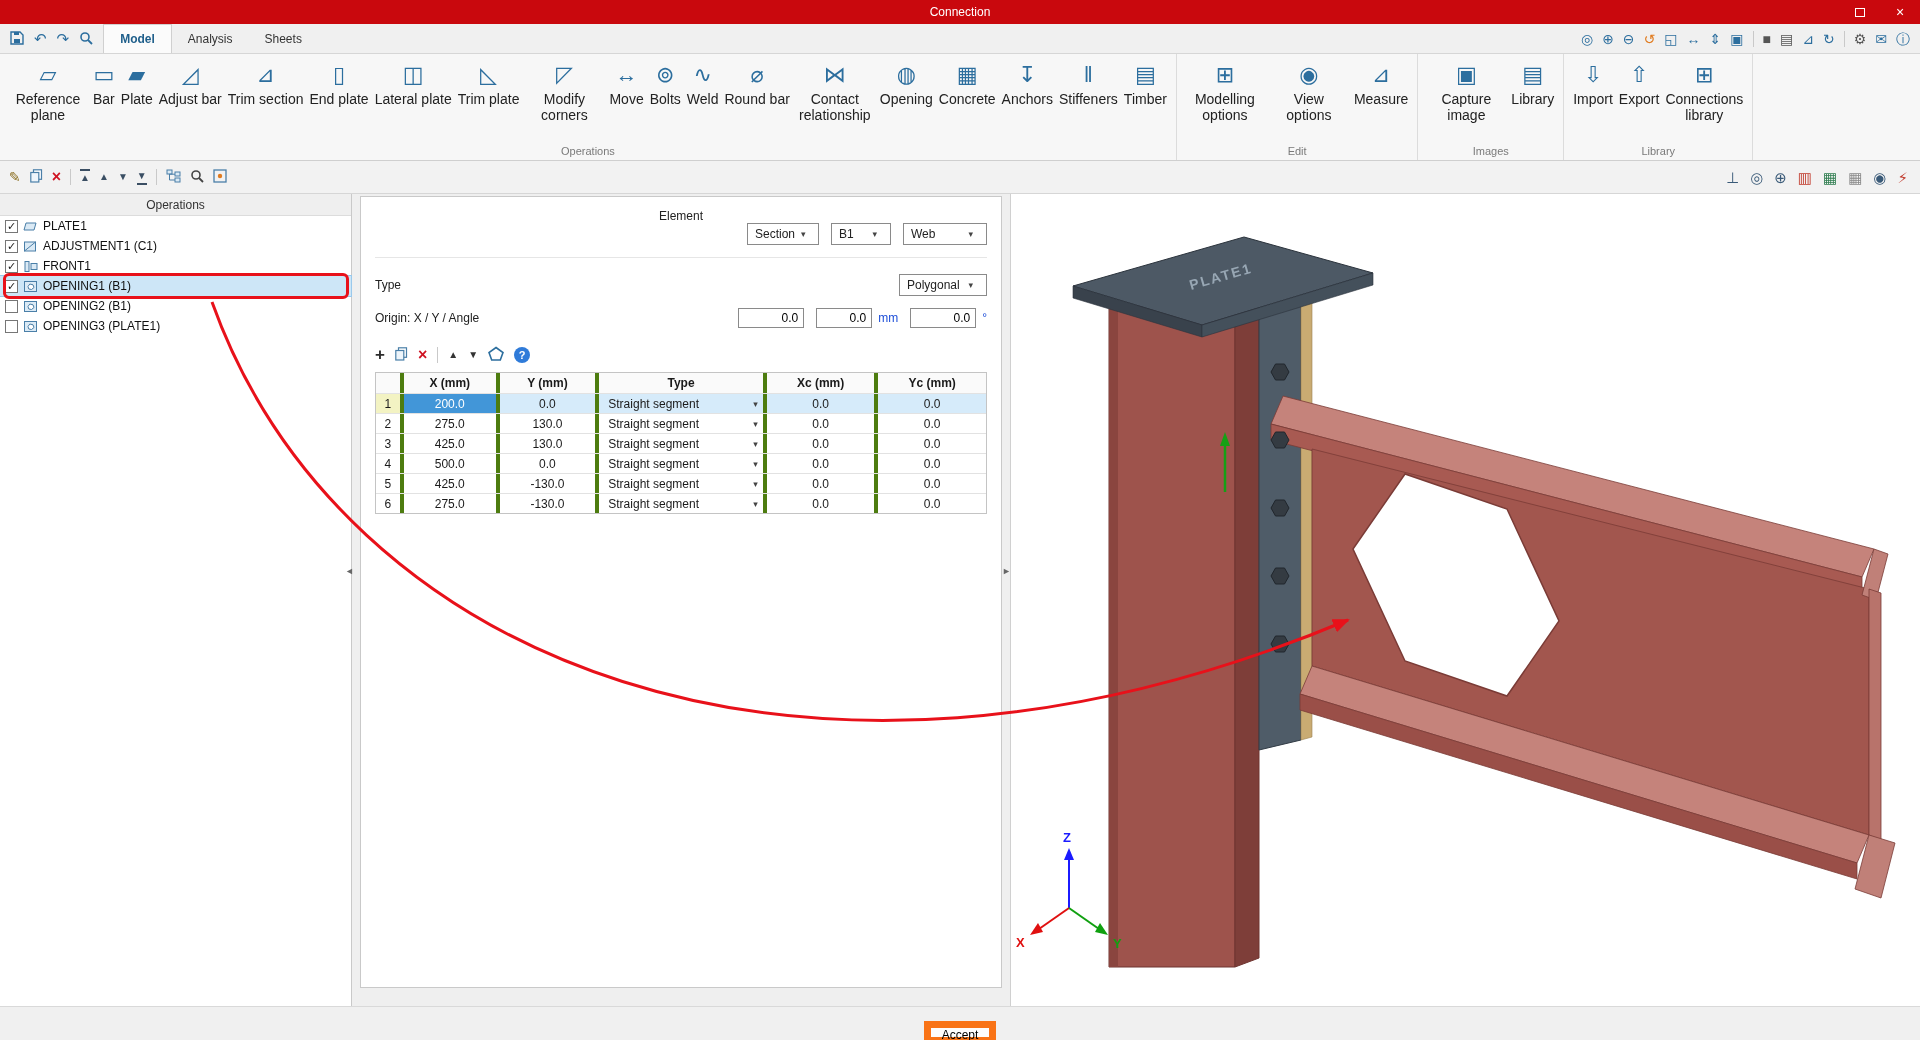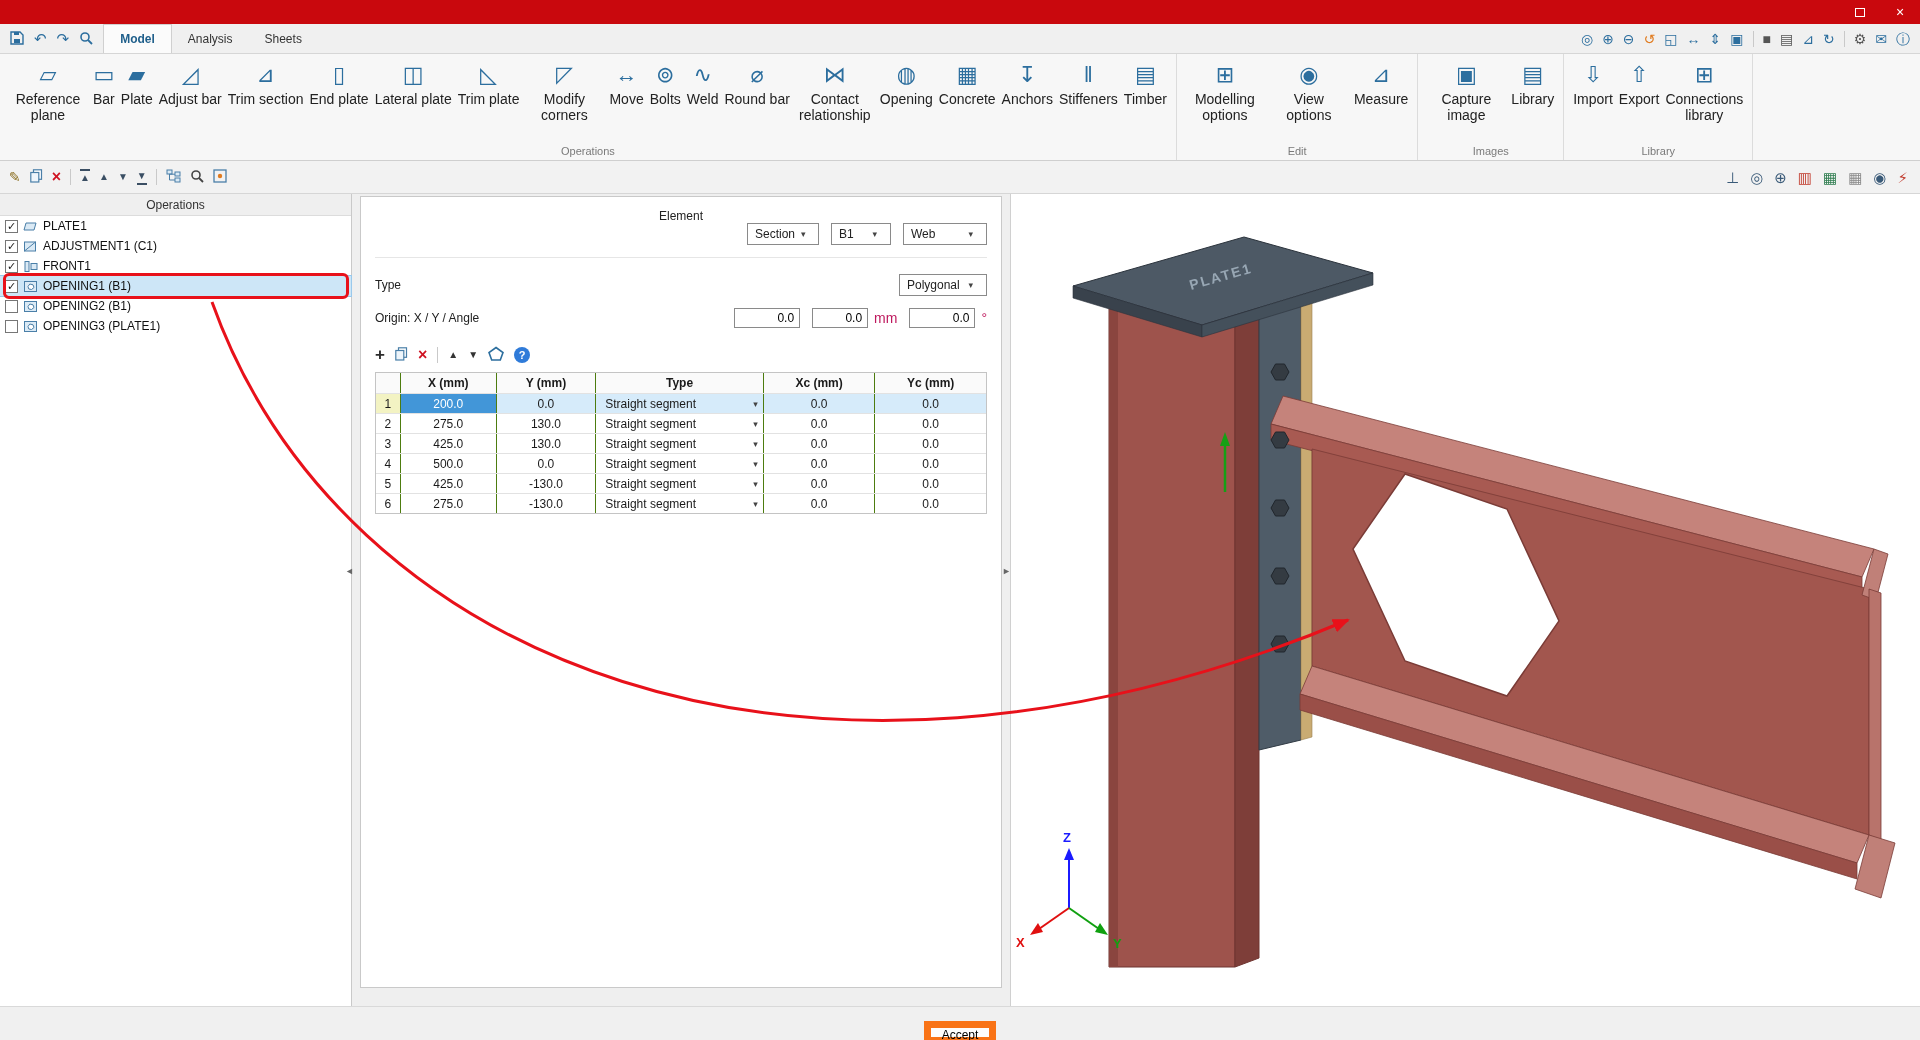--- a/index.html
+++ b/index.html
@@ -62,33 +62,33 @@
   .card{position:absolute;left:8px;top:2px;right:8px;bottom:18px;background:#fff;border:1px solid #c9c9c9;padding:12px 14px;}
   .prow{display:flex;align-items:center;}
   .prow.element{padding-bottom:12px;border-bottom:1px solid #e6e6e6;flex-direction:column;}
   .plabel{font-size:12px;color:#222;}
   .pright{margin-left:auto;display:flex;align-items:center;gap:12px;}
   .selbox{height:22px;border:1px solid #8a8a8a;background:#fff;display:flex;align-items:center;justify-content:space-between;padding:0 13px 0 7px;font-size:12px;cursor:pointer;}
   .caret{font-size:9px;color:#444;margin-left:6px;}
   .prow.type{margin-top:16px;}
   .prow.origin{margin-top:12px;}
   .inp{height:20px;border:1px solid #8a8a8a;text-align:right;padding:0 5px;font-size:12px;width:66px;font-family:inherit;background:#fff;}
-  .unit{font-size:14px;color:#be185d;margin-left:-6px;}
+  .unit{font-size:12px;color:#1d4ed8;margin-left:-6px;}
 
   .tbar{margin-top:18px;display:flex;align-items:center;gap:10px;}
   .tbic{font-size:13px;line-height:14px;color:#333;cursor:pointer;}
   .tbic.add{font-weight:900;font-size:17px;color:#2c2c2c;}
   .tbic.del{color:#cf1322;font-weight:700;font-size:16px;}
   .tbic.arr{font-size:10px;color:#333;}
   .help{width:16px;height:16px;border-radius:50%;background:#2f7bd9;color:#fff;font-size:11px;display:flex;align-items:center;justify-content:center;font-weight:700;cursor:pointer;}
 
   .grid{margin-top:8px;border:1px solid #c4c4c4;width:612px;}
   .gr{display:flex;height:20px;border-top:1px solid #e2e2e2;background:#fff;}
   .gr.head{border-top:none;background:#fafafa;font-weight:700;}
-  .gc{border-left:1px solid #4d7c0f;display:flex;align-items:center;justify-content:center;font-size:12px;overflow:hidden;color:#1a1a1a;}
+  .gc{border-left:4px solid #4d7c0f;display:flex;align-items:center;justify-content:center;font-size:12px;overflow:hidden;color:#1a1a1a;}
   .gc:first-child{border-left:none;}
   .c0{width:24px;}.c1{width:96px;}.c2{width:100px;}.c3{width:168px;}.c4{width:112px;text-align:right;}.c5{width:112px;}
   .type-cell{justify-content:space-between;padding:0 5px 0 9px;cursor:pointer;}
   .gr.r1{background:#d6ebfa;}
   .gc.numsel{background:#f3f3c3;}
   .gc.selcell{background:#4296d8;color:#fff;}
 
   .split{position:absolute;font-size:9px;color:#666;z-index:4;cursor:pointer;}
 
   
@@ -100,20 +100,21 @@
   .accept{position:absolute;left:924px;top:14px;width:72px;height:23px;background:#fdfdfd;border:7px solid #f97316;font-size:12px;font-family:inherit;cursor:pointer;}
 
   
   .annot-box{position:absolute;left:3px;top:273px;width:346px;height:26px;border:3px solid #e8111a;border-radius:6px;z-index:60;pointer-events:none;}
   .annot-svg{position:absolute;left:0;top:0;width:1920px;height:1040px;z-index:59;pointer-events:none;}
 </style>
 </head>
 <body>
 
 <div class="titlebar">
+  <span class="title">Connection</span>
   <div class="winctrl">
     <span class="wbtn">
         <span class="rbox"></span>
       </span>
     <span class="wbtn">×</span>
   </div>
 </div>
 
 <div class="tabrow">
   <div class="qicons">

